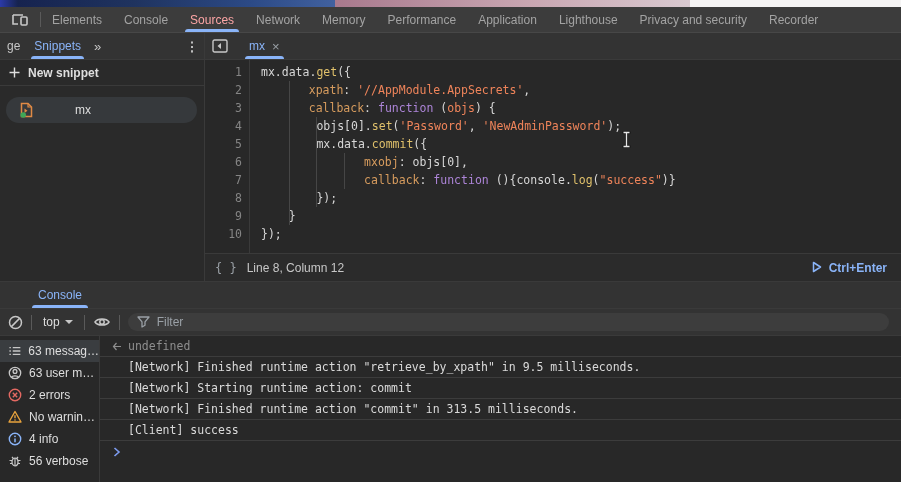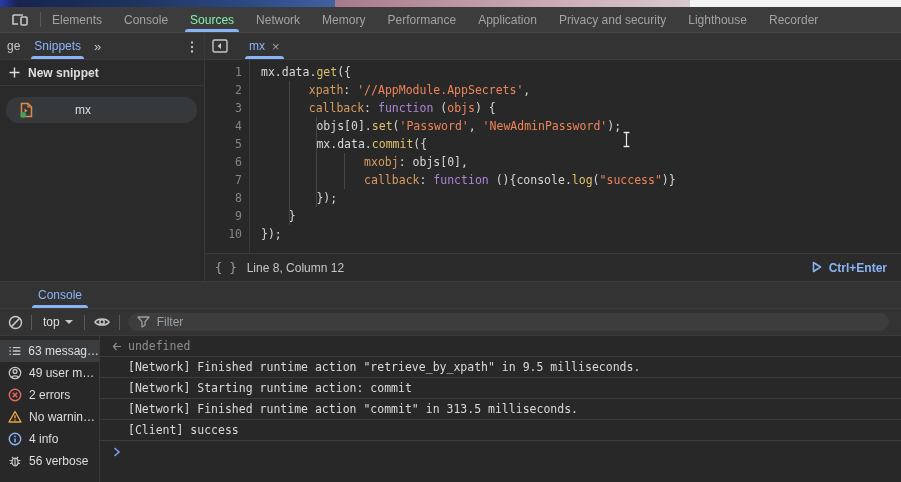--- a/index.html
+++ b/index.html
@@ -19,21 +19,21 @@
   .seg-pink  { left:335px; width:355px; background:linear-gradient(90deg,#a8798d,#c9a7b2 55%,#d9c9d0 100%); }
   .seg-white { left:690px; width:211px; background:#f5f4f4; }
 
   
   #topbar { top:7px; left:0; width:901px; height:26px; background:#3c3c3c;
     border-bottom:1px solid #474747; display:flex; align-items:stretch; }
   .device-wrap { width:40px; display:flex; align-items:center; justify-content:center; }
   .vdiv { width:1px; height:15px; background:#5a5a5a; align-self:center; }
   .tabs { display:flex; align-items:stretch; }
   .tab { position:relative; display:flex; align-items:center; padding:0 11px; color:#a3a3a3; cursor:default; }
-  .tab.selected { color:#86efac; }
+  .tab.selected { color:#fca5a5; }
   .tab.selected::after { content:""; position:absolute; left:6px; right:6px; bottom:0;
     height:3px; border-radius:3px 3px 0 0; background:#8ab4f8; }
 
   
   #subbar { top:33px; left:0; width:901px; height:27px; display:flex; background:#333333; border-bottom:1px solid #3a3a3a; }
   #subbar .left { width:205px; border-right:1px solid #3a3a3a; display:flex; align-items:stretch; }
   .minitab { position:relative; display:flex; align-items:center; padding:0 7px; color:#c7c7c7; }
   .minitab.selected { color:#8ab4f8; }
   .minitab.selected::after { content:""; position:absolute; left:4px; right:4px; bottom:0;
     height:3px; border-radius:3px 3px 0 0; background:#8ab4f8; }
@@ -129,22 +129,22 @@
   </div>
   <div class="vdiv"></div>
   <div class="tabs">
       <div class="tab">Elements</div>
       <div class="tab">Console</div>
       <div class="tab selected">Sources</div>
       <div class="tab">Network</div>
       <div class="tab">Memory</div>
       <div class="tab">Performance</div>
       <div class="tab">Application</div>
+      <div class="tab">Lighthouse</div>
       <div class="tab">Privacy and security</div>
-      <div class="tab">Lighthouse</div>
       <div class="tab">Recorder</div>
     </div>
 </div>
 
 <div id="subbar" class="abs">
   <div class="left">
     <div class="minitab">ge</div>
     <div class="minitab selected">Snippets</div>
     <div class="chev-more">»</div>
     <div class="spacer"></div>
@@ -262,21 +262,21 @@
           <path d="M1.5 3.5 h1.5 M1.5 7 h1.5 M1.5 10.5 h1.5" stroke="#c7c7c7" stroke-width="1.4"></path>
         </svg>
         <span>63 messag…</span>
       </div>
       <div class="cs-item">
         <svg width="14" height="14" viewBox="0 0 14 14">
           <circle cx="7" cy="7" r="5.7" fill="none" stroke="#c7c7c7" stroke-width="1.3"></circle>
           <circle cx="7" cy="5.4" r="1.9" fill="none" stroke="#c7c7c7" stroke-width="1.3"></circle>
           <path d="M3.4 11.3 C4.2 9.3 9.8 9.3 10.6 11.3" fill="none" stroke="#c7c7c7" stroke-width="1.3"></path>
         </svg>
-        <span>49 user m…</span>
+        <span>63 user m…</span>
       </div>
       <div class="cs-item">
         <svg width="14" height="14" viewBox="0 0 14 14">
           <circle cx="7" cy="7" r="5.7" fill="none" stroke="#e46962" stroke-width="1.4"></circle>
           <path d="M4.8 4.8 L9.2 9.2 M9.2 4.8 L4.8 9.2" stroke="#e46962" stroke-width="1.4"></path>
         </svg>
         <span>2 errors</span>
       </div>
       <div class="cs-item">
         <svg width="14" height="14" viewBox="0 0 14 14">

